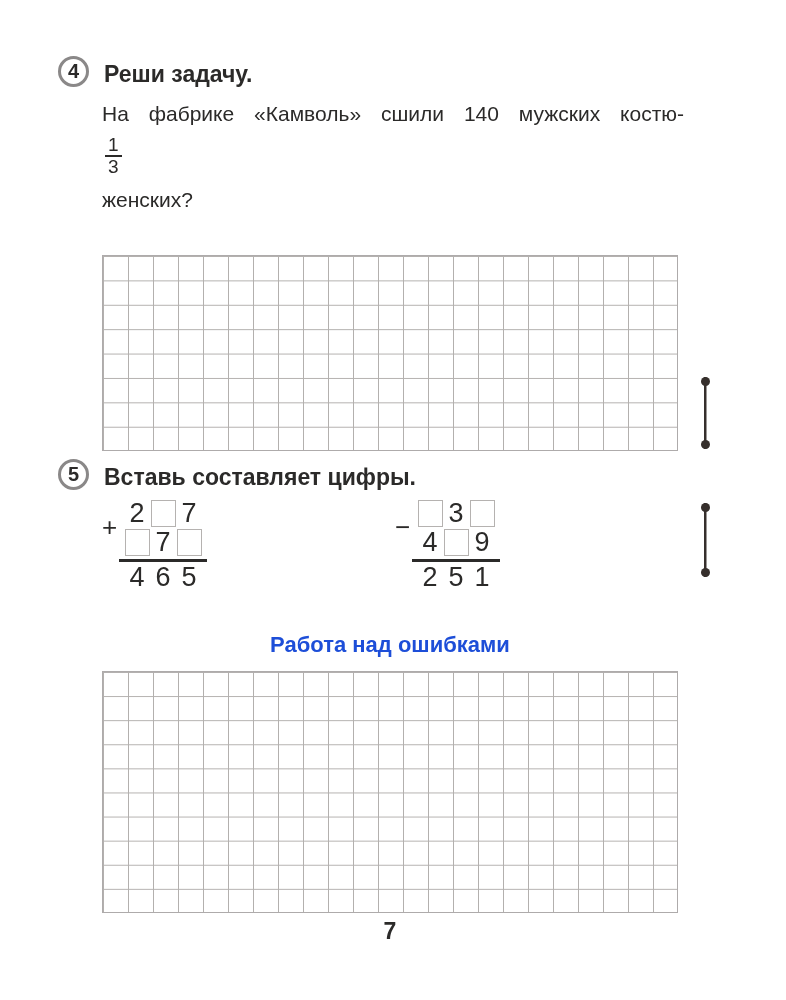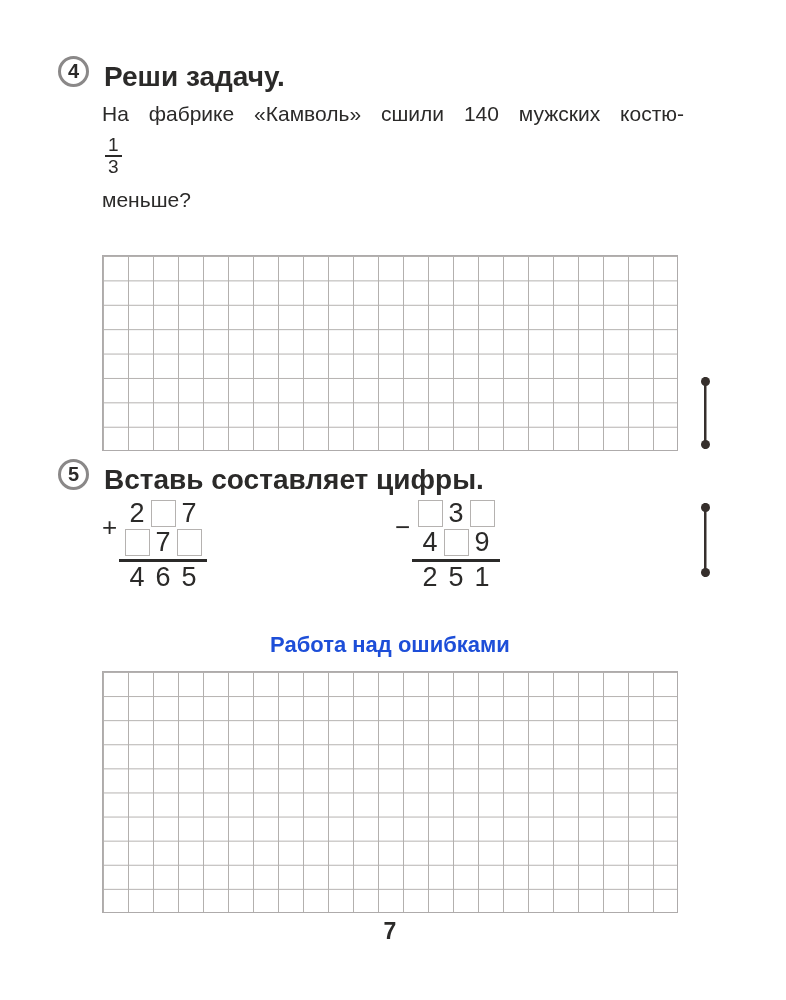--- a/index.html
+++ b/index.html
@@ -8,21 +8,21 @@
     font-family:"Liberation Sans", sans-serif; color:#2b2a29;
     overflow:hidden;
   }
   .badge {
     position:absolute; width:31px; height:31px; box-sizing:border-box;
     border:3.5px solid #8a8888; border-radius:50%;
     display:flex; align-items:center; justify-content:center;
     font-weight:bold; font-size:20px; color:#2b2a29; background:#fff;
   }
   .task-title {
-    position:absolute; left:104px; font-size:28px; font-weight:bold;
+    position:absolute; left:104px; font-size:23px; font-weight:bold;
     color:#2b2a29; white-space:nowrap;
   }
   .ptext { position:absolute; left:102px; top:92px; width:582px; font-size:21px; }
   .pline { height:43px; line-height:43px; }
   .just  { text-align:justify; text-align-last:justify; }
   .frac {
     display:inline-flex; flex-direction:column; align-items:center;
     vertical-align:middle; line-height:1; margin:0 3px; position:relative; top:-2px;
   }
   .frac .fnum, .frac .fden { font-size:19px; line-height:20px; padding:0 3px; }
@@ -90,21 +90,21 @@
 <div class="task-title" style="top:61px;">Реши задачу.</div>
 
 <div class="ptext">
   <div class="pline just"><span>На фабрике «Камволь» сшили 140 мужских костю-</span></div>
   <div class="pline just">
     <span class="frac">
         <span class="fnum">1</span>
         <span class="fden">3</span>
       </span>
   </div>
-  <div class="pline"><span>меньше?</span></div>
+  <div class="pline"><span>женских?</span></div>
 </div>
 
 <div class="work-grid grid-task4"></div>
 <div class="marker marker1"></div>
 
 <div class="badge" style="left:58px; top:459px;">
   <span>5</span>
 </div>
 <div class="task-title" style="top:464px;">Вставь составляет цифры.</div>
 <div class="marker marker2"></div>

